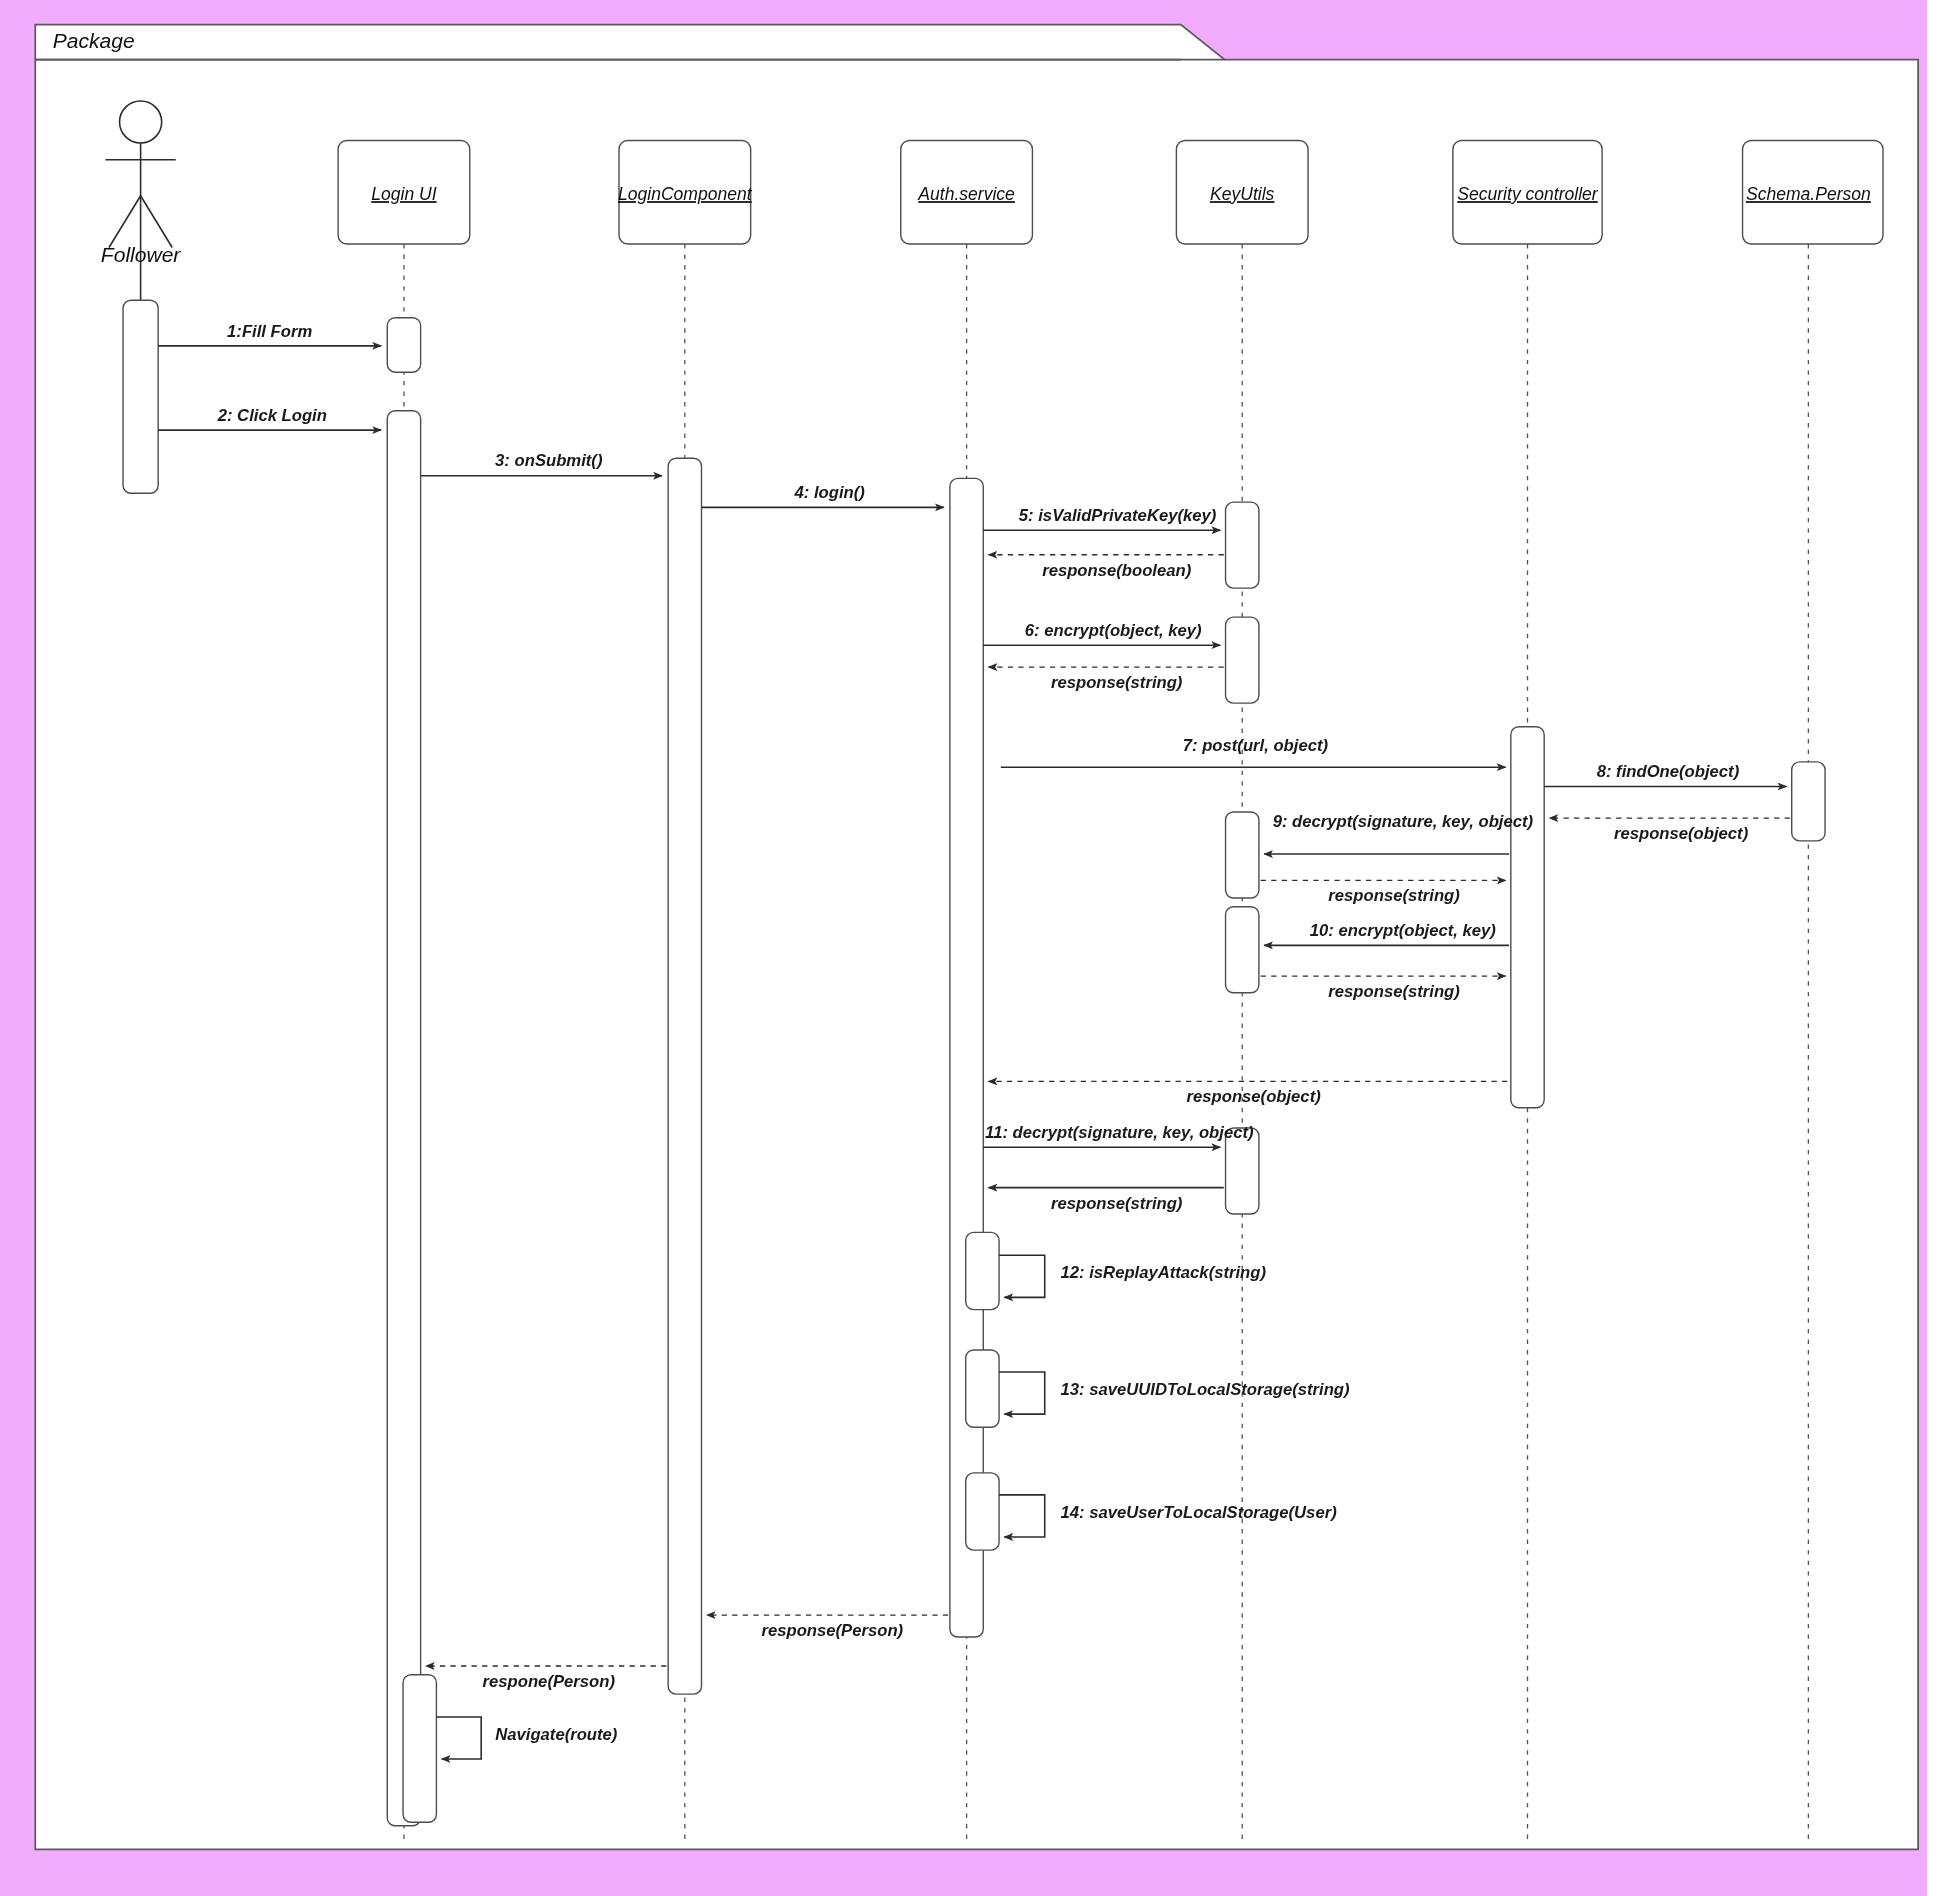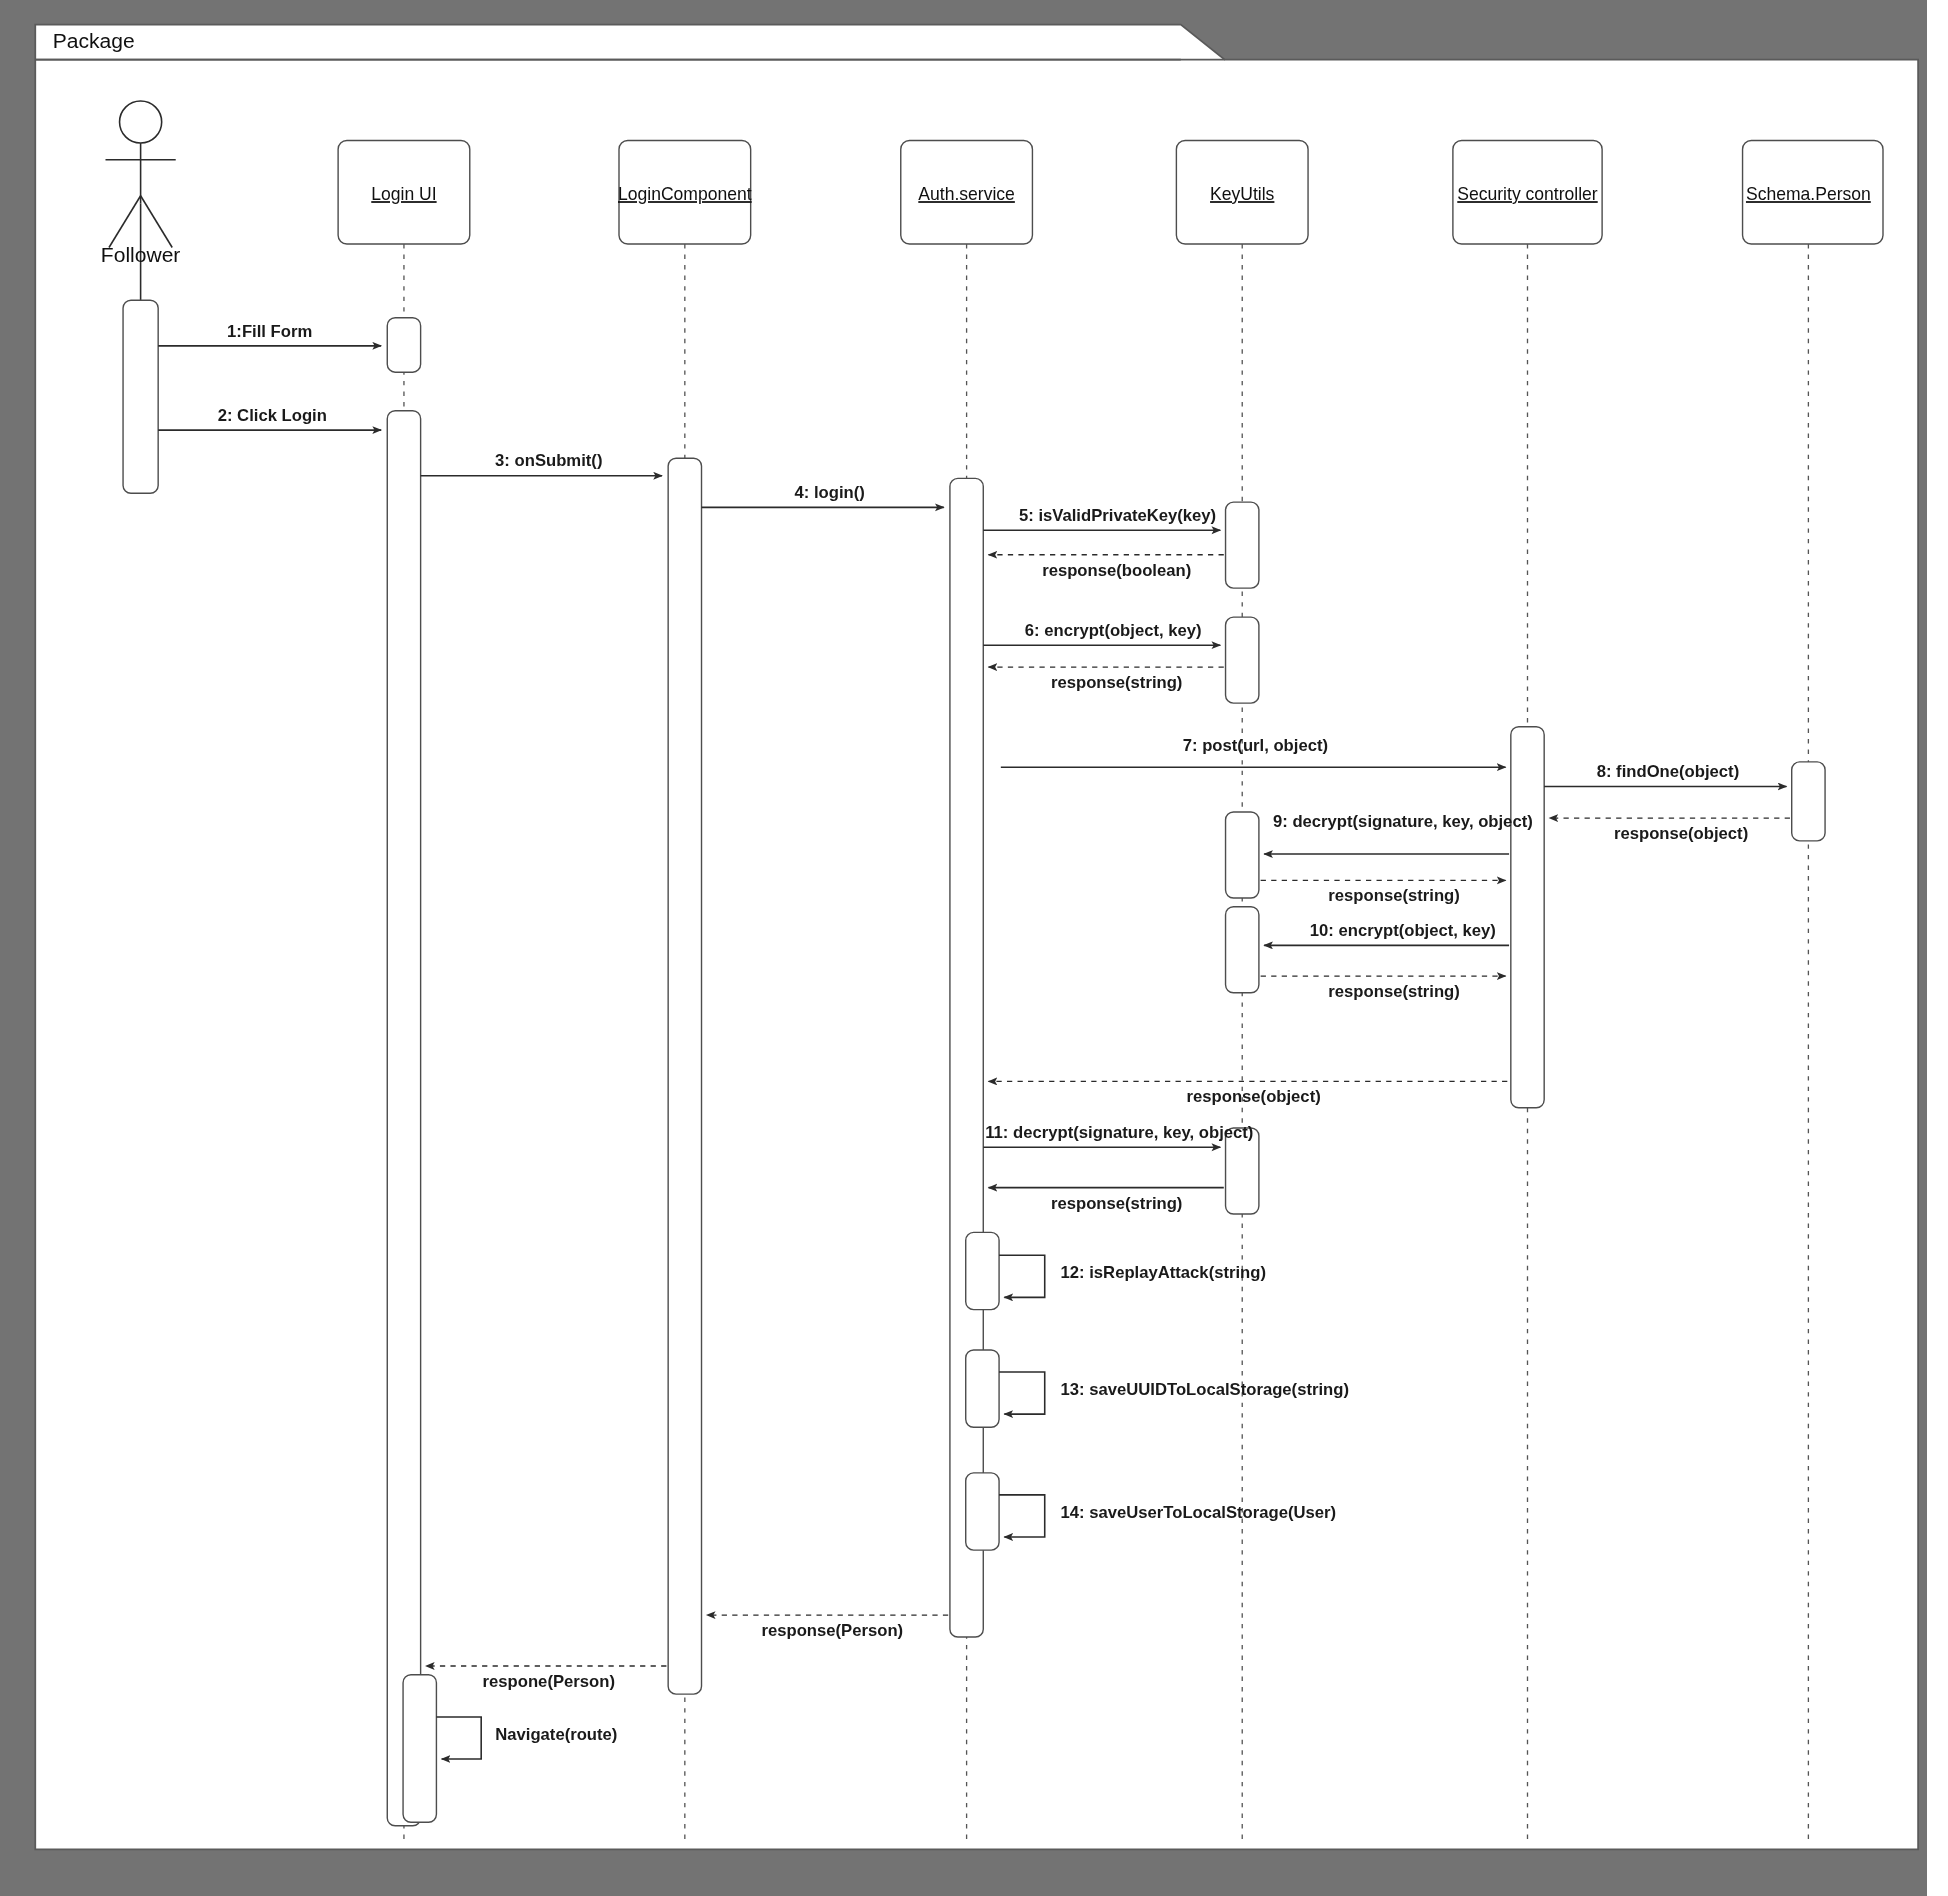--- a/index.html
+++ b/index.html
@@ -6,22 +6,23 @@
   html, body {
     margin: 0;
     padding: 0;
     background: #ffffff;
     font-family: "Liberation Sans", sans-serif;
   }
   #stage {
     position: relative;
     width: 1927px;
     height: 1896px;
-    background: #737373;
+    background: #f0abfc;
     overflow: hidden;
+    font-style: italic;
   }
   #diagram-svg {
     position: absolute;
     left: 0;
     top: 0;
     width: 1949px;
     height: 1896px;
   }
   .frame-path {
     fill: #ffffff;

